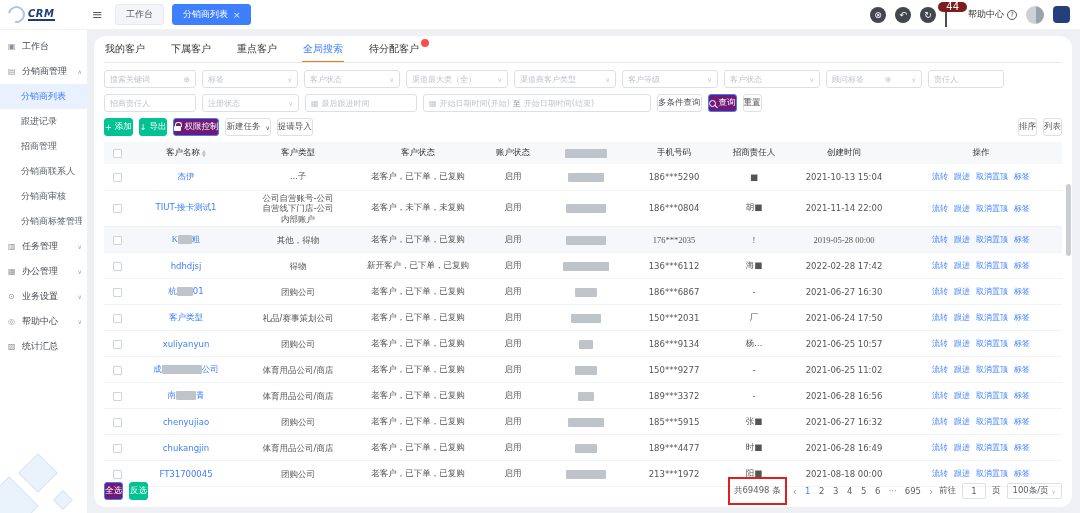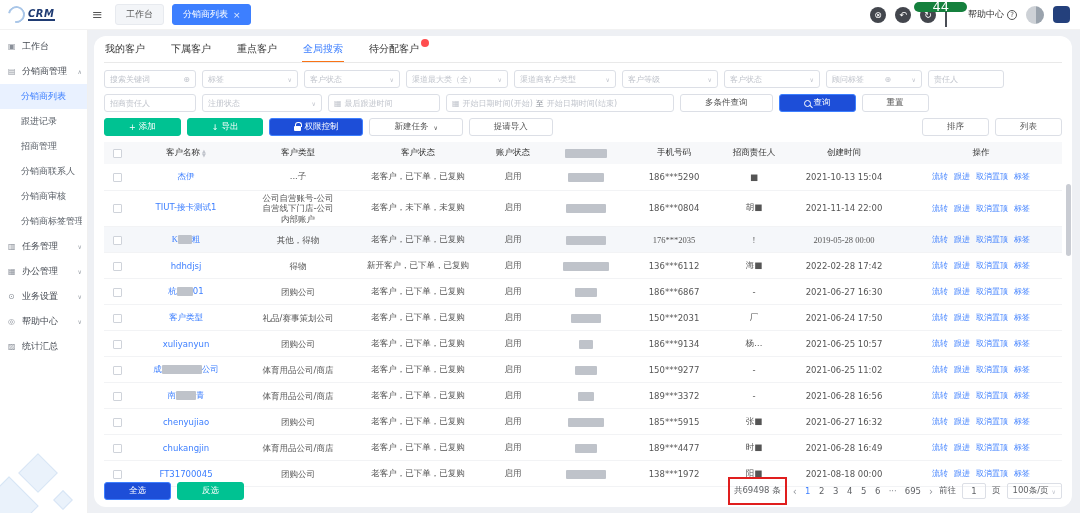--- a/index.html
+++ b/index.html
@@ -20,22 +20,22 @@
     border-radius:3px; padding:3px 10px; display:flex; align-items:center; gap:5px; cursor:pointer; }
   .nav-tab.active { background:#3d7fff; border-color:#3d7fff; color:#fff; }
   .nav-tab .close { font-size:9px; opacity:.85; }
   .topbar-right { margin-left:auto; display:flex; align-items:center; gap:9px; padding-right:10px; }
   .circle-icon { width:16px; height:16px; border-radius:50%; background:#43464d; color:#fff;
     font-size:9px; line-height:16px; text-align:center; cursor:pointer; }
   .bell-wrap { position:relative; width:14px; height:14px; cursor:pointer; }
   .bell-body { width:11px; height:9px; border:1.4px solid #4a4d55; border-bottom:none;
     border-radius:6px 6px 0 0; margin:2px auto 0; }
   .bell-bar { width:13px; height:1.5px; background:#4a4d55; margin:0 auto; }
-  .badge { position:absolute; top:-6px; right:-8px; background:#15803d; color:#fff; font-size:13px;
-    line-height:10px; padding:0 18px; border-radius:7px; }
+  .badge { position:absolute; top:-6px; right:-8px; background:#7f1d1d; color:#fff; font-size:10px;
+    line-height:10px; padding:0 8px; border-radius:7px; }
   .help-center { display:flex; align-items:center; gap:3px; font-size:9px; color:#333; cursor:pointer; }
   .q-circle { width:10px; height:10px; border:1px solid #555; border-radius:50%; font-size:7px;
     line-height:9px; text-align:center; color:#555; }
   .avatar { width:18px; height:18px; border-radius:50%;
     background:linear-gradient(90deg,#cdd1d6 55%,#9aa3ad 55%); cursor:pointer; }
   .user-menu { width:17px; height:17px; border-radius:4px; background:#24407c; cursor:pointer; }
 
   
   .sidebar { position:absolute; top:30px; left:0; bottom:0; width:88px; background:#fff;
     z-index:20; border-right:1px solid #f0f0f0; padding-top:4px; font-size:9px; overflow:hidden; }
@@ -64,24 +64,24 @@
 
   .filter-area { padding:7px 0 2px; display:flex; flex-direction:column; gap:6px; }
   .filter-row { display:flex; gap:6px; align-items:center; }
   .ctrl { height:18px; border:1px solid #dcdfe6; border-radius:3px; background:#fff; display:flex;
     align-items:center; gap:3px; padding:0 5px; font-size:8px; color:#c0c4cc; flex:none; cursor:text; }
   .ctrl .arrow { margin-left:auto; font-size:6px; color:#c0c4cc; }
   .ctrl .suffix { margin-left:auto; font-size:8px; color:#c0c4cc; }
   .ctrl .cicon { font-size:8px; color:#c0c4cc; }
   .ctrl .sep { color:#8a8f98; }
   .btn { height:18px; border:1px solid #dcdfe6; border-radius:3px; background:#fff; color:#555;
-    font-size:8.5px; display:inline-flex; align-items:center; gap:3px; padding:0 24px; cursor:pointer;
+    font-size:8.5px; display:inline-flex; align-items:center; gap:3px; padding:0 0; cursor:pointer;
     font-family:inherit; flex:none; }
   .btn .bicon { font-size:8px; }
-  .btn.blue { background:#1d4ed8; border-color:#3d7fff; color:#fff; }
+  .btn.blue { background:#701a75; border-color:#3d7fff; color:#fff; }
   .btn.green { background:#00c292; border-color:#00c292; color:#fff; }
   .btn .dd { font-size:6px; margin-left:2px; }
   .lock-icon { position:relative; width:7px; height:5px; background:#fff; border-radius:1px; margin-top:3px; }
   .lock-icon::before { content:""; position:absolute; top:-4px; left:1px; width:5px; height:4px;
     border:1.2px solid #fff; border-bottom:none; border-radius:3px 3px 0 0; }
   .search-icon { position:relative; width:7px; height:7px; border:1.2px solid #fff; border-radius:50%; }
   .search-icon::after { content:""; position:absolute; right:-3px; bottom:-2px; width:4px; height:1.3px;
     background:#fff; transform:rotate(45deg); }
 
   .actions-row { display:flex; gap:6px; align-items:center; padding:4px 0 6px; }
@@ -274,21 +274,21 @@
         </div>
         <div class="ctrl" style="width:76px">
           <span>责任人</span>
         </div>
       </div>
     <div class="filter-row">
       <span id="frow2-ctrls" style="display:flex;gap:6px">
           <div class="ctrl" style="width:92px">
             <span>招商责任人</span>
           </div>
-          <div class="ctrl" style="width:120px">
+          <div class="ctrl" style="width:97px">
             <span>注册状态</span>
             <span class="arrow">∨</span>
           </div>
           <div class="ctrl" style="width:112px">
             <span class="cicon">▦</span>
             <span>最后跟进时间</span>
           </div>
           <div class="ctrl" style="width:228px">
             <span class="cicon">▦</span>
             <span>开始日期时间(开始)</span>
@@ -504,21 +504,21 @@
           <td>2021-06-28 16:49</td>
           <td><span class="op-link">流转</span><span class="op-link">跟进</span><span class="op-link">取消置顶</span><span class="op-link">标签</span></td>
         </tr>
         <tr>
           <td><span class="checkbox"></span></td>
           <td><span class="link">FT31700045</span></td>
           <td class="type-cell">团购公司</td>
           <td>老客户，已下单，已复购</td>
           <td>启用</td>
           <td><span class="redact" style="width:40px"></span></td>
-          <td>138***1972</td>
+          <td>213***1972</td>
           <td>阳■</td>
           <td>2021-08-18 00:00</td>
           <td><span class="op-link">流转</span><span class="op-link">跟进</span><span class="op-link">取消置顶</span><span class="op-link">标签</span></td>
         </tr>
       </tbody>
   </table>
 
   <div class="scrollbar">
     <div class="thumb"></div>
   </div>

